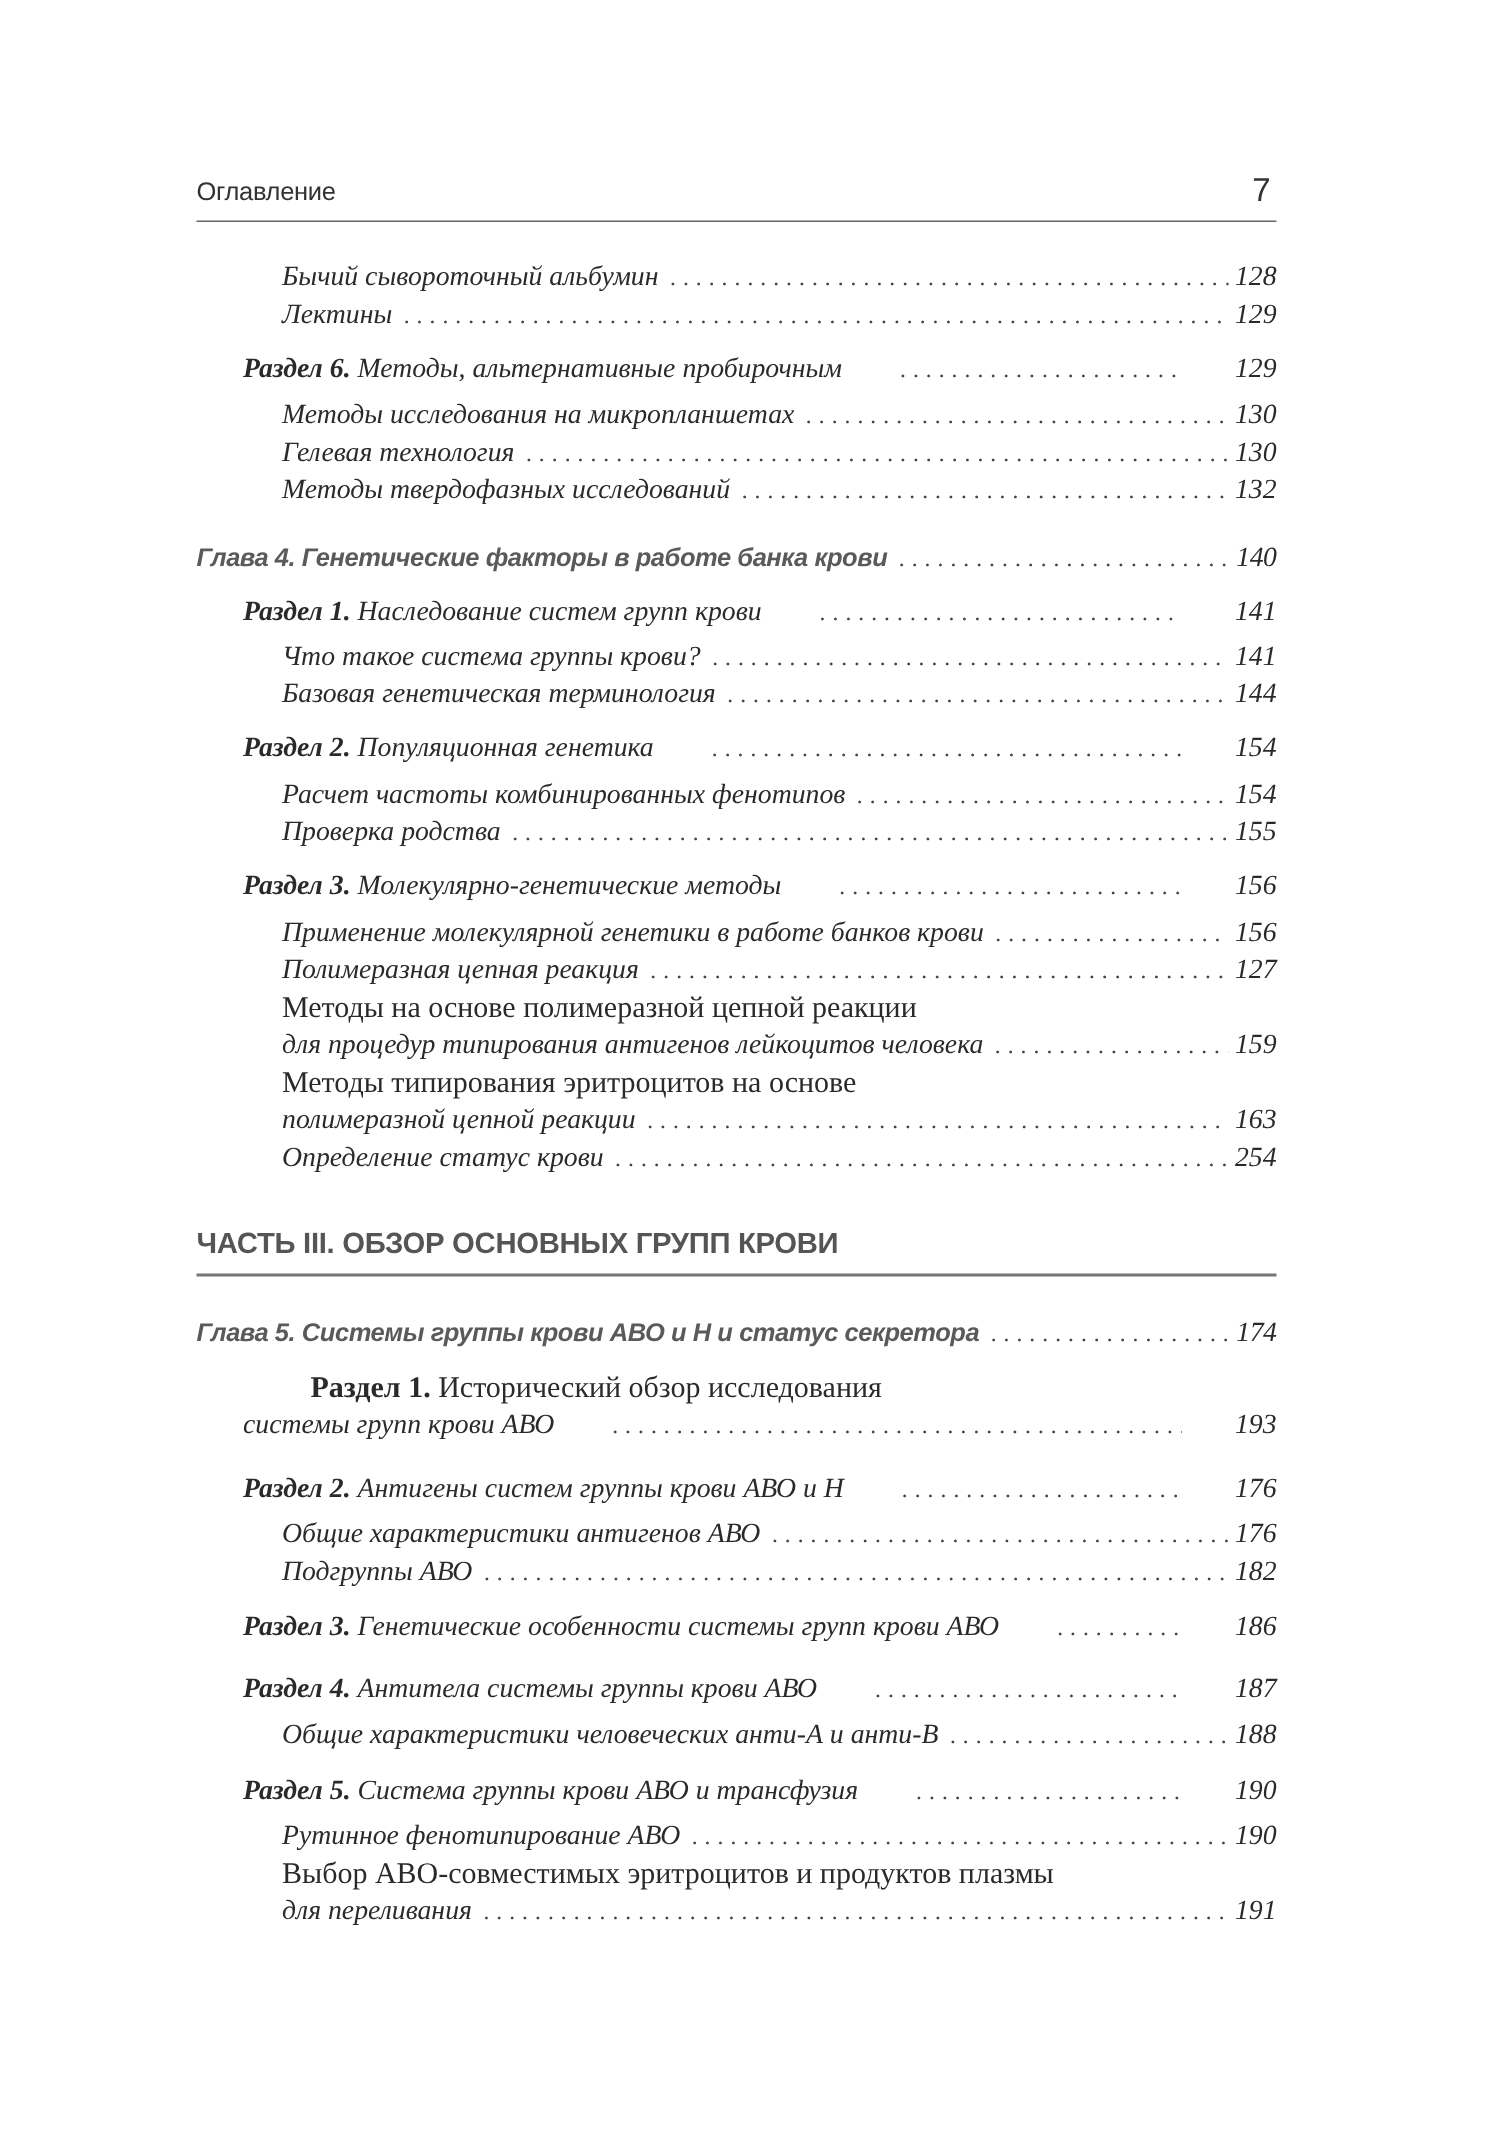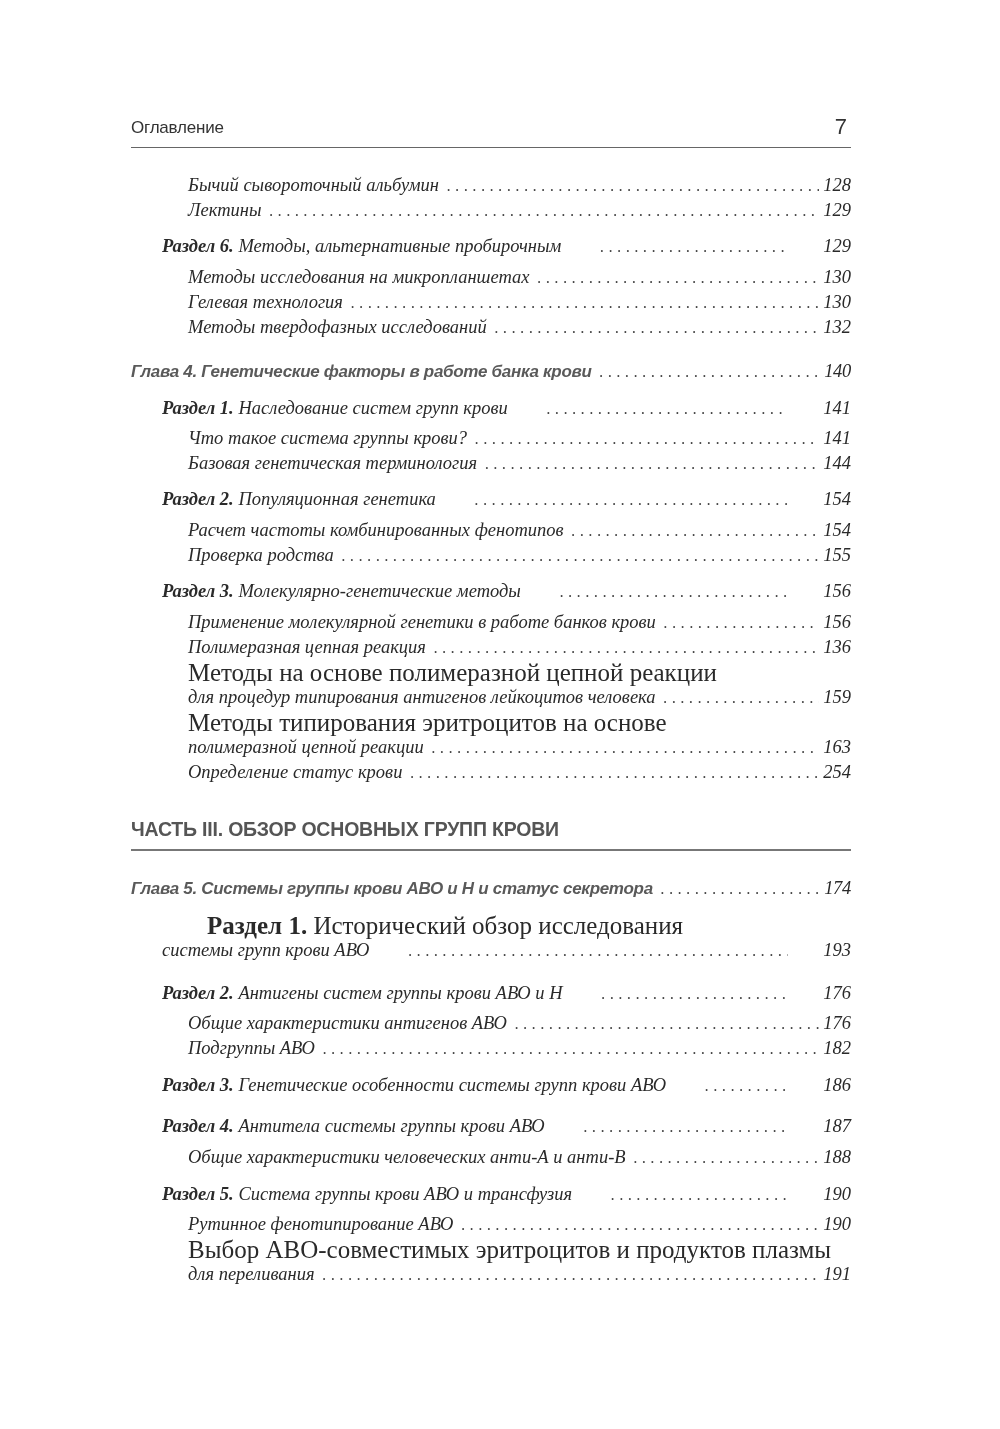--- a/index.html
+++ b/index.html
@@ -96,21 +96,21 @@
     .entry .num {
       flex: 0 0 auto;
       font-family: "Liberation Serif", serif;
       font-weight: normal;
       color: #2a2a2a;
       font-size: 18.5px;
     }
     .textline {
       position: absolute;
       left: 0;
-      font-size: 25px;
+      font-size: 20px;
       line-height: 25px;
       white-space: nowrap;
     }
     .textline.lvl2 { left: 31px; margin-left: 45px; }
     .textline.lvl3 { left: 57px; }
     .part-title {
       position: absolute;
       left: 0;
       top: 818px;
       font-family: "Liberation Sans", "DejaVu Sans", sans-serif;
@@ -207,21 +207,21 @@
     <span class="num">156</span>
   </div>
   <div class="entry lvl3" style="top:610px">
     <span class="label">Применение молекулярной генетики в работе банков крови</span>
     <span class="leader"></span>
     <span class="num">156</span>
   </div>
   <div class="entry lvl3" style="top:635px">
     <span class="label">Полимеразная цепная реакция</span>
     <span class="leader"></span>
-    <span class="num">136</span>
+    <span class="num">127</span>
   </div>
   <div class="textline lvl3" style="top:660px">Методы на основе полимеразной цепной реакции</div>
   <div class="entry lvl3" style="top:685px">
     <span class="label">для процедур типирования антигенов лейкоцитов человека</span>
     <span class="leader"></span>
     <span class="num">159</span>
   </div>
   <div class="textline lvl3" style="top:710px">Методы типирования эритроцитов на основе</div>
   <div class="entry lvl3" style="top:735px">
     <span class="label">полимеразной цепной реакции</span>

